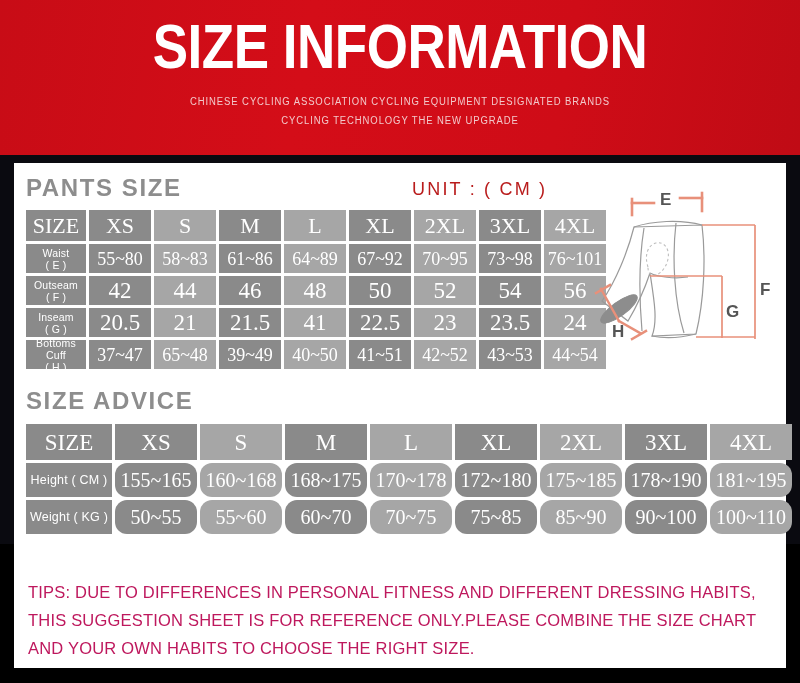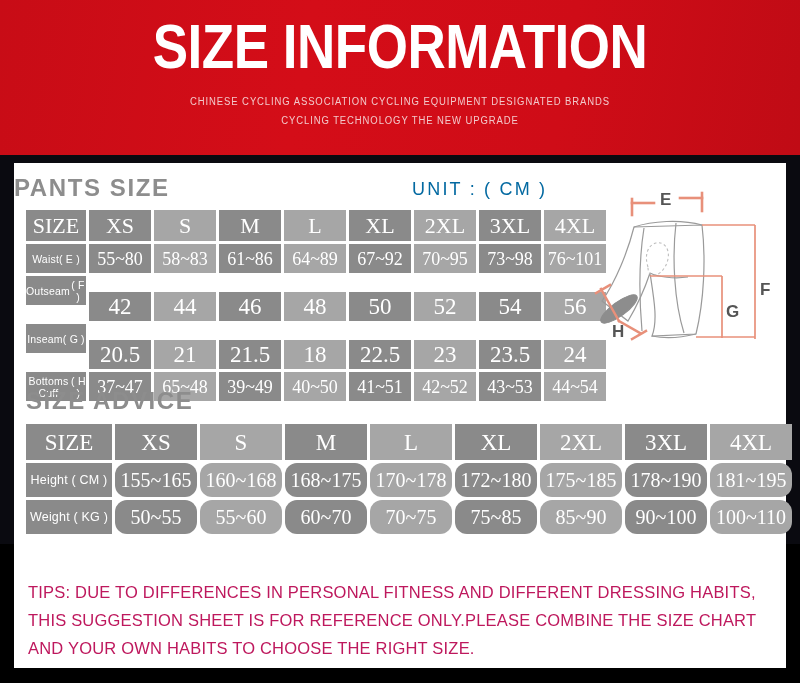--- a/index.html
+++ b/index.html
@@ -68,27 +68,27 @@
 
   
   .sec-title {
     position: absolute;
     color: #8d8d8d;
     font-size: 24px;
     font-weight: bold;
     letter-spacing: 1.6px;
     white-space: nowrap;
   }
-  .sec-title.pants   { left: 0; top: 11px; }
+  .sec-title.pants   { left: 12px; top: 11px; }
   .sec-title.advice  { left: 12px; top: 224px; }
 
   .unit-label {
     position: absolute;
     left: 398px; top: 16px;
-    color: #0369a1;
+    color: #b91c1c;
     font-size: 18px;
     letter-spacing: 2.2px;
     white-space: nowrap;
   }
 
   
   .tbl {
     position: absolute;
     display: flex;
     flex-direction: column;
@@ -119,32 +119,32 @@
   .serif-hdr {
     font-family: "Liberation Serif", serif;
     font-size: 22px;
     line-height: 1;
   }
   
   .rowlabel {
     font-family: "Liberation Sans", sans-serif;
     font-size: 10.5px;
     line-height: 12px;
-    flex-direction: row;
+    flex-direction: column;
     letter-spacing: 0.2px;
   }
 
   
   #pants-table { left: 12px; top: 47px; }
   #pants-table .c0 { width: 60px; }
   #pants-table .cN { width: 62px; }
   #pants-table .hrow .cell { height: 31px; }
   #pants-table .drow .cell { height: 29px; }
   #pants-table .drow .serif { font-size: 18px; }
-  #pants-table .drow.big .serif { font-size: 23px; margin-top: 16px; }
+  #pants-table .drow.big .serif { font-size: 23px; }
 
   
   #advice-table { left: 12px; top: 261px; }
   #advice-table .c0 { width: 86px; }
   #advice-table .cN { width: 82px; }
   #advice-table .hrow .cell { height: 36px; }
   #advice-table .drow .cell { height: 34px; }
   #advice-table .hrow .serif-hdr { font-size: 23px; }
   #advice-table .drow .serif { font-size: 20px; border-radius: 12px; }
   #advice-table .rowlabel { font-size: 12.5px; }
@@ -230,21 +230,21 @@
       </div>
 
       <div class="trow drow big">
         <div class="cell c0 dark rowlabel">
           <span>Inseam</span>
           <span>( G )</span>
         </div>
         <div class="cell cN dark  serif">20.5</div>
         <div class="cell cN light serif">21</div>
         <div class="cell cN dark  serif">21.5</div>
-        <div class="cell cN light serif">18</div>
+        <div class="cell cN light serif">41</div>
         <div class="cell cN dark  serif">22.5</div>
         <div class="cell cN light serif">23</div>
         <div class="cell cN dark  serif">23.5</div>
         <div class="cell cN light serif">24</div>
       </div>
 
       <div class="trow drow">
         <div class="cell c0 dark rowlabel">
           <span>Bottoms Cuff</span>
           <span>( H )</span>

